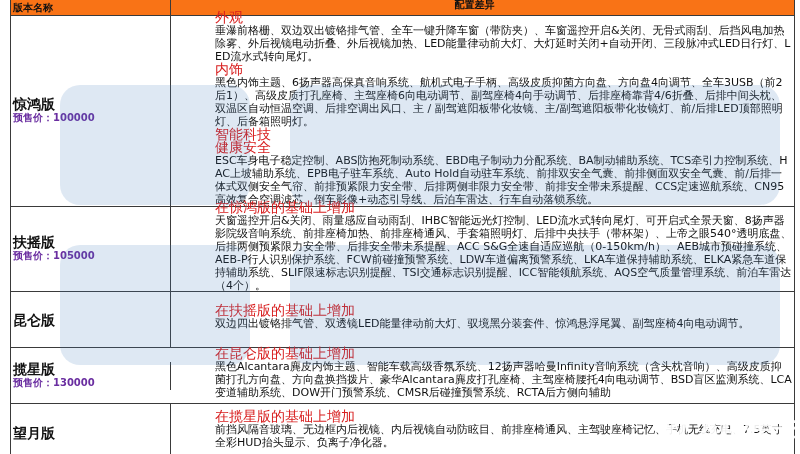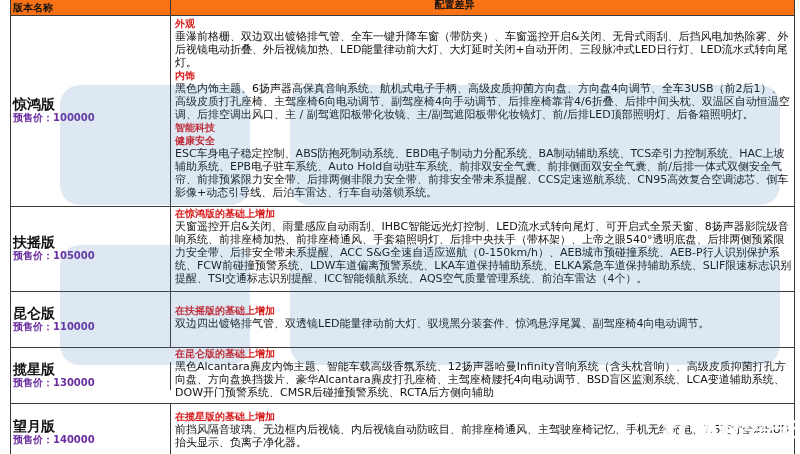--- a/index.html
+++ b/index.html
@@ -1,26 +1,26 @@
 <!DOCTYPE html>
 <html><head>
 <meta charset="utf-8">
 <style>
   html,body{margin:0;padding:0;background:#ffffff;}
   body{width:800px;height:454px;overflow:hidden;position:relative;font-family:"DejaVu Sans","Liberation Sans",sans-serif;}
   .table{position:absolute;left:10px;top:0;width:783px;border:1.5px solid #3a3a3a;border-top:none;border-bottom:none;}
   .row{display:flex;border-bottom:1.5px solid #3a3a3a;}
   .hdr{background:#f97316;height:15px;border-bottom:1.5px solid #3a3a3a;}
   .c1{width:160px;border-right:1.5px solid #3a3a3a;box-sizing:border-box;padding-left:2px;display:flex;flex-direction:column;justify-content:center;}
-  .c2{flex:1;box-sizing:border-box;padding:0 2px 6px 4px;display:flex;flex-direction:column;justify-content:center;}
+  .c2{flex:1;box-sizing:border-box;padding:0 2px 6px 4px;display:flex;flex-direction:column;justify-content:center;margin-left:40px;}
   .hdr .c1{font-size:10px;font-weight:bold;color:#111;}
   .hdr .c2{font-size:10px;font-weight:bold;color:#111;align-items:center;padding-right:60px;}
   .name{font-size:14px;font-weight:bold;color:#111;line-height:14px;}
   .price{font-size:10px;font-weight:bold;color:#6a2ea0;line-height:14px;}
-  .sec{font-size:10px;font-weight:bold;color:#d81e1e;line-height:13px;}
+  .sec{font-size:14px;font-weight:normal;color:#d81e1e;line-height:13px;}
   .txt{font-size:11px;color:#111;line-height:13px;word-break:break-all;}
   .r1{height:190px;}
   .r2{height:84px;}
   .r3{height:55px;}
   .r4{height:55px;align-items:center;}
   .r5{height:57px;}
   .wm{position:absolute;background:rgba(70,130,190,0.18);pointer-events:none;}
   .logo{position:absolute;right:4px;bottom:2px;font-size:30px;font-weight:bold;color:rgba(255,255,255,0.92);letter-spacing:-2px;font-style:italic;pointer-events:none;}
 </style>
 </head>
@@ -55,21 +55,20 @@
     </div>
     <div class="c2">
       <div class="sec">在惊鸿版的基础上增加</div>
       <div class="txt">天窗遥控开启&amp;关闭、雨量感应自动雨刮、IHBC智能远光灯控制、LED流水式转向尾灯、可开启式全景天窗、8扬声器影院级音响系统、前排座椅加热、前排座椅通风、手套箱照明灯、后排中央扶手（带杯架）、上帝之眼540°透明底盘、后排两侧预紧限力安全带、后排安全带未系提醒、ACC S&amp;G全速自适应巡航（0-150km/h）、AEB城市预碰撞系统、AEB-P行人识别保护系统、FCW前碰撞预警系统、LDW车道偏离预警系统、LKA车道保持辅助系统、ELKA紧急车道保持辅助系统、SLIF限速标志识别提醒、TSI交通标志识别提醒、ICC智能领航系统、AQS空气质量管理系统、前泊车雷达（4个）。</div>
     </div>
   </div>
 
   <div class="row r3">
     <div class="c1">
       <div class="name">昆仑版</div>
-      <div class="price">预售价：110000</div>
     </div>
     <div class="c2">
       <div class="sec">在扶摇版的基础上增加</div>
       <div class="txt">双边四出镀铬排气管、双透镜LED能量律动前大灯、驭境黑分装套件、惊鸿悬浮尾翼、副驾座椅4向电动调节。</div>
     </div>
   </div>
 
   <div class="row r4">
     <div class="c1">
       <div class="name">揽星版</div>
@@ -77,21 +76,20 @@
     </div>
     <div class="c2">
       <div class="sec">在昆仑版的基础上增加</div>
       <div class="txt">黑色Alcantara麂皮内饰主题、智能车载高级香氛系统、12扬声器哈曼Infinity音响系统（含头枕音响）、高级皮质抑菌打孔方向盘、方向盘换挡拨片、豪华Alcantara麂皮打孔座椅、主驾座椅腰托4向电动调节、BSD盲区监测系统、LCA变道辅助系统、DOW开门预警系统、CMSR后碰撞预警系统、RCTA后方侧向辅助</div>
     </div>
   </div>
 
   <div class="row r5">
     <div class="c1">
       <div class="name">望月版</div>
-      <div class="price">预售价：140000</div>
     </div>
     <div class="c2">
       <div class="sec">在揽星版的基础上增加</div>
       <div class="txt">前挡风隔音玻璃、无边框内后视镜、内后视镜自动防眩目、前排座椅通风、主驾驶座椅记忆、手机无线充电、7.5英寸全彩HUD抬头显示、负离子净化器。</div>
     </div>
   </div>
 </div>
 
 <div class="wm" style="left:60px;top:85px;width:190px;height:120px;border-radius:20px;"></div>
 <div class="wm" style="left:290px;top:85px;width:490px;height:120px;border-radius:20px;"></div>

